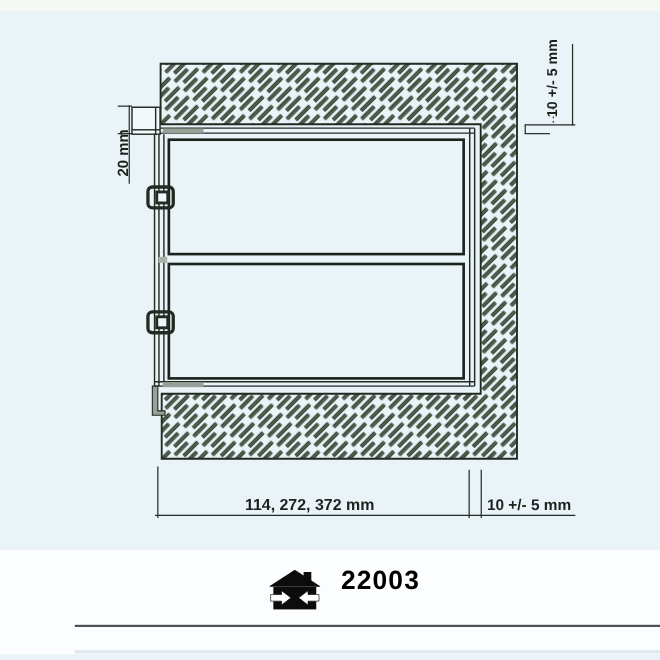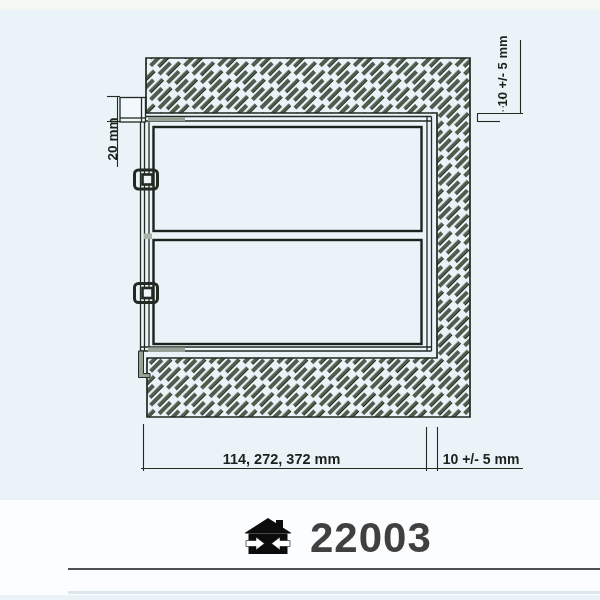--- a/index.html
+++ b/index.html
@@ -33,21 +33,21 @@
   }
   .rule-light{
     position:absolute;left:68px;top:591px;width:532px;height:3px;
     background:#dde9ee;
   }
   .house-icon{
     position:absolute;left:245px;top:518px;width:46px;height:37px;
   }
   .product-code{
     position:absolute;left:310px;top:514px;
-    font-size:42px;font-weight:700;color:#404040;letter-spacing:1px;
+    font-size:24px;font-weight:700;color:#000000;letter-spacing:1px;
   }
   .dim-text{
     font-family:"Liberation Sans", sans-serif;
     font-weight:700;fill:#1c211c;
   }
 </style>
 </head>
 <body>
 
 <div class="canvas">

